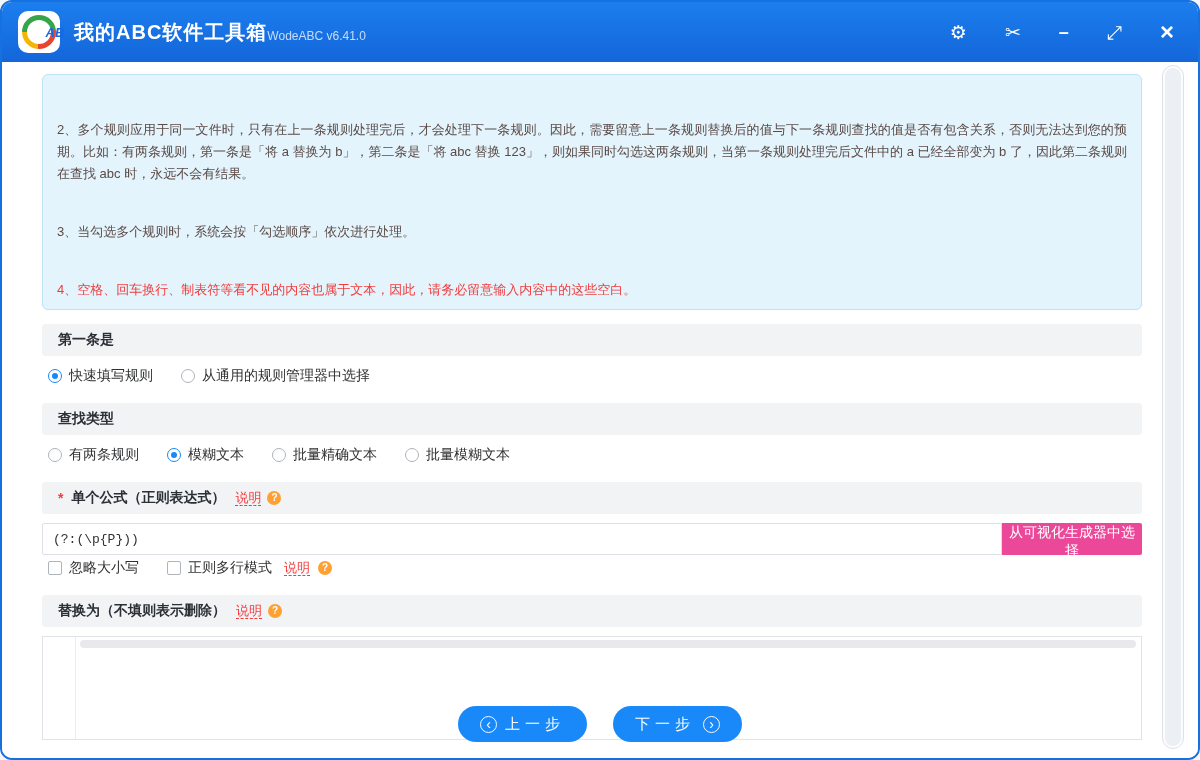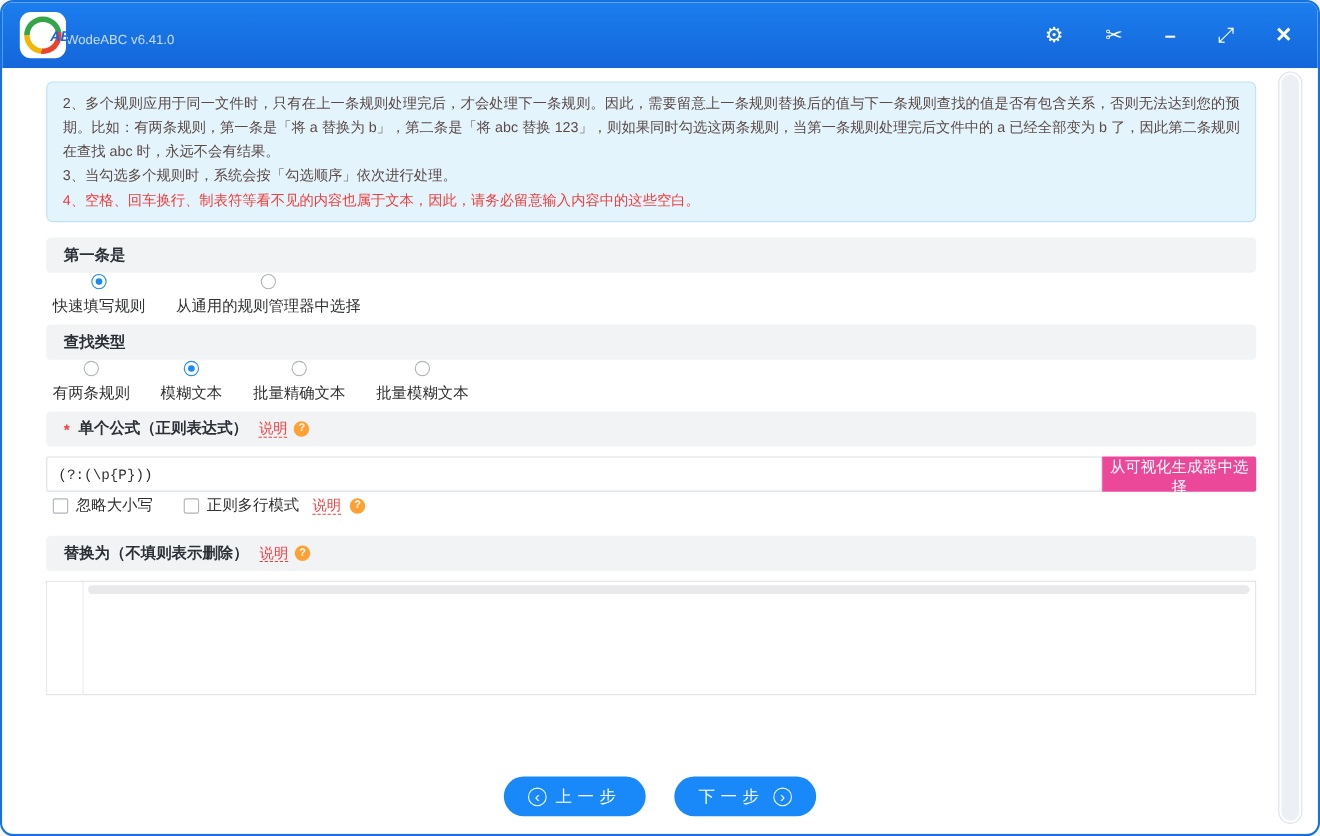--- a/index.html
+++ b/index.html
@@ -52,21 +52,21 @@
   .main {
     position:relative; height:696px; background:#fff;
     padding:12px 0 0 40px; overflow:hidden;
   }
   .w { width:1100px; }
 
   .notice {
     background:#e3f4fd; border:1px solid #bfe1f4; border-radius:6px;
     padding:8px 14px; font-size:13px; line-height:22px; color:#5b4a46;
   }
-  .notice-item { text-align:justify; }
+  .notice-item { text-align:justify;margin-top:36px; }
   .notice-item.red { color:#f23c3c; }
 
   .sec-header {
     height:32px; background:#f2f3f5; border-radius:4px;
     padding:0 16px; margin-top:14px;
     display:flex; align-items:center; gap:6px;
     font-size:14px; font-weight:bold; color:#2b2f36;
   }
   .sec-header.mt { margin-top:18px; }
   .req { color:#f23c3c; font-weight:bold; margin-right:2px; }
@@ -78,21 +78,21 @@
   .help-badge {
     width:14px; height:14px; border-radius:50%; background:#ffa033;
     color:#fff; font-size:10px; line-height:14px; text-align:center;
     font-weight:bold; flex:none; display:inline-block;
   }
 
   .choice-row {
     margin-top:11px; display:flex; align-items:center; gap:28px;
     font-size:14px; color:#303133; padding-left:6px; height:18px;
   }
-  .choice-row label { display:flex; align-items:center; gap:7px; cursor:pointer;flex-direction:column; }
+  .choice-row label { display:flex; align-items:center; gap:7px; cursor:pointer; }
   .radio {
     width:14px; height:14px; border-radius:50%;
     border:1px solid #aeb3bc; background:#fff; position:relative; flex:none;
   }
   .radio.checked { border-color:#1989fa; }
   .radio.checked::after {
     content:""; position:absolute; left:3px; top:3px;
     width:6px; height:6px; border-radius:50%; background:#1989fa;
   }
   .checkbox {
@@ -161,20 +161,21 @@
 <body>
 
 <div class="window">
 
   <div class="titlebar">
     <div class="logo">
       <div class="logo-ring">
         <span class="logo-text">AB</span>
       </div>
     </div>
+    <div class="app-title">我的ABC软件工具箱</div>
     <div class="app-version">WodeABC v6.41.0</div>
     <div class="tb-icons">
       <span class="tb-icon">⚙</span>
       <span class="tb-icon">✂</span>
       <span class="tb-icon min">–</span>
       <span class="tb-icon">⤢</span>
       <span class="tb-icon close">×</span>
     </div>
   </div>
 

